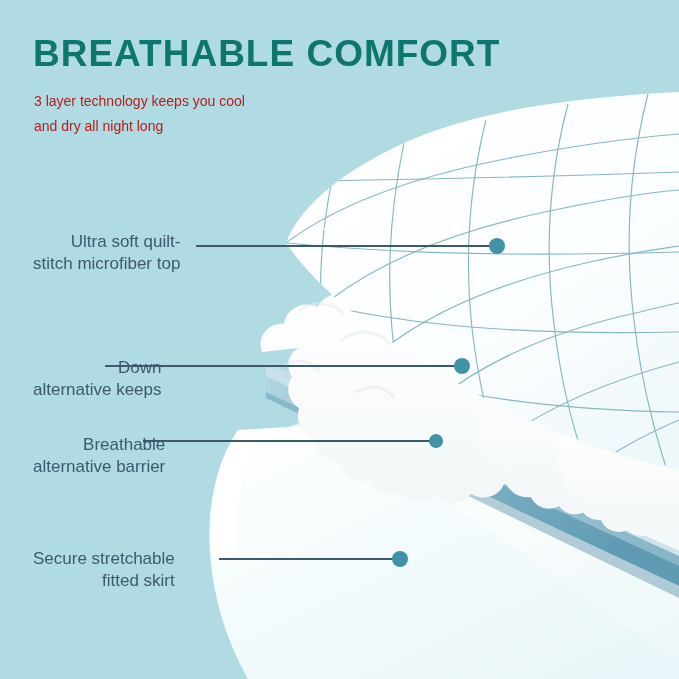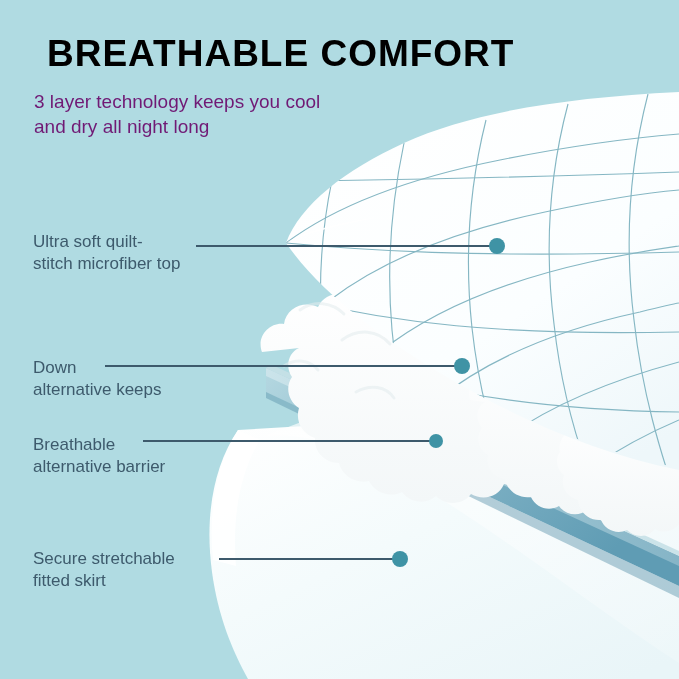--- a/index.html
+++ b/index.html
@@ -27,40 +27,40 @@
     width: 679px;
     height: 679px;
   }
   #page-title {
     position: absolute;
     left: 33px;
     top: 33px;
     font-size: 37px;
     font-weight: bold;
     letter-spacing: 1.0px;
-    color: #000000;
+    color: #0f766e;
     white-space: nowrap;
-    margin-left: 14px;
   }
   #page-subtitle {
     position: absolute;
     left: 34px;
     top: 89px;
-    font-size: 19px;
+    font-size: 14px;
     font-weight: normal;
     line-height: 25px;
-    color: #701a75;
+    color: #b91c1c;
     white-space: pre-line;
   }
   .callout-label {
     position: absolute;
     font-size: 17px;
     line-height: 22px;
     color: #3d5a6c;
     white-space: pre-line;
+    text-align: right;
   }
   #callout-label-0 { left: 33px; top: 231px; }
   #callout-label-1 { left: 33px; top: 357px; }
   #callout-label-2 { left: 33px; top: 434px; }
   #callout-label-3 { left: 33px; top: 548px; }
 </style>
 </head>
 <body>
 
 <div id="infographic">

